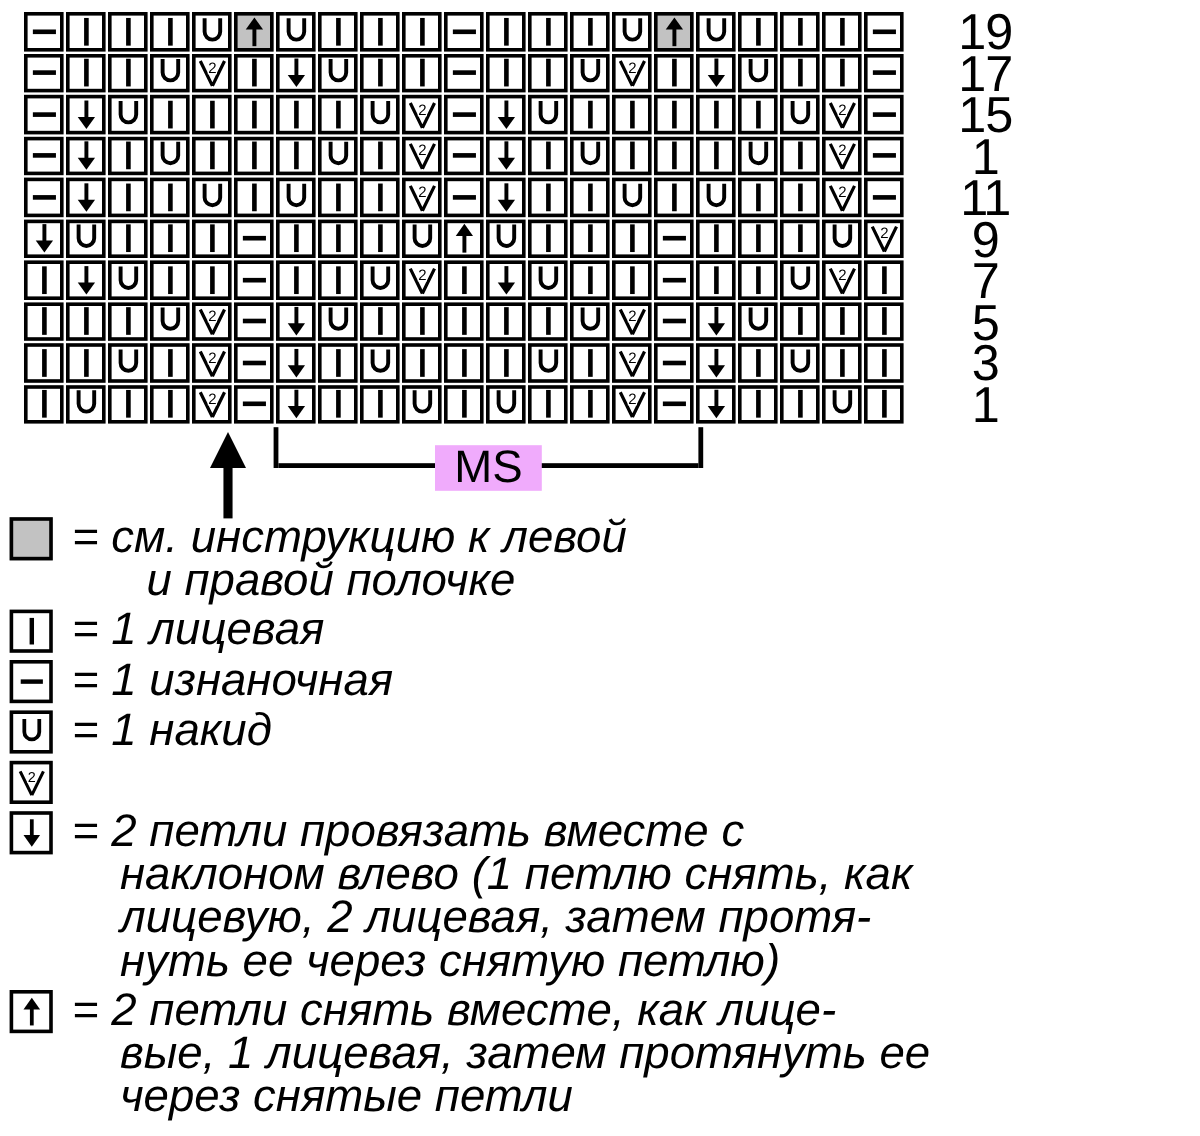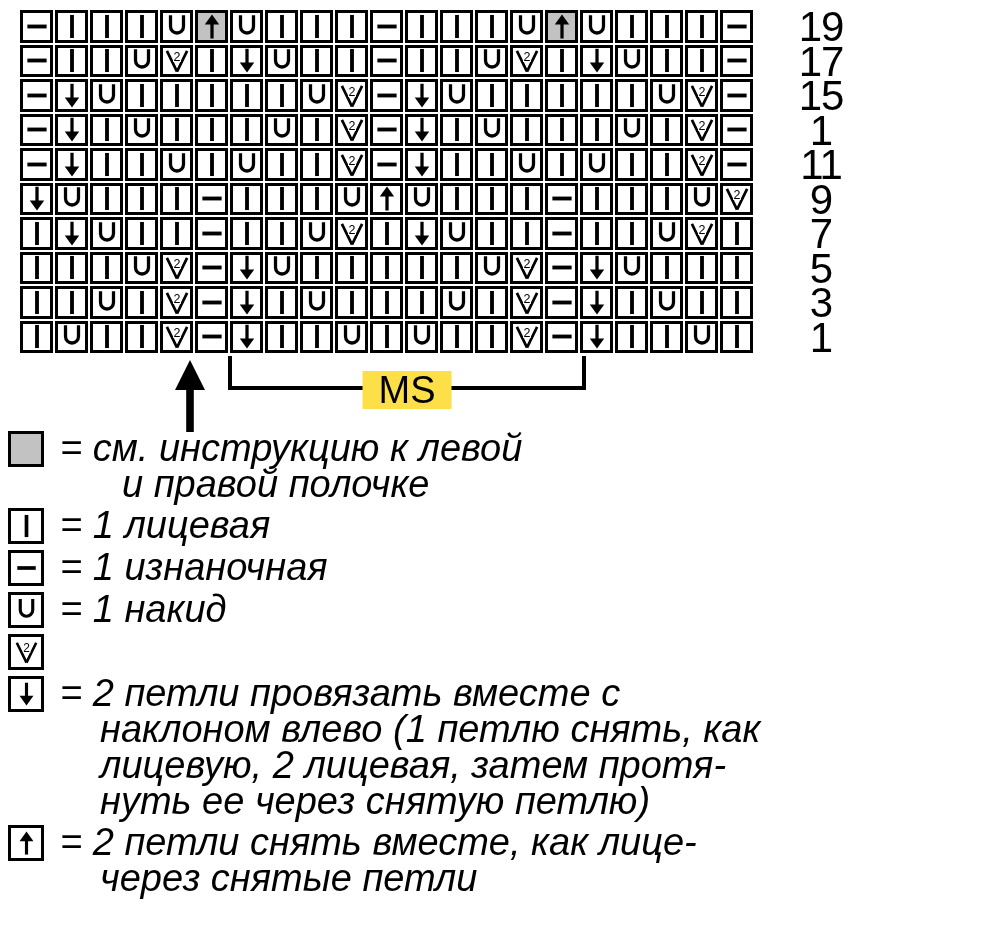--- a/index.html
+++ b/index.html
@@ -20,21 +20,21 @@
           text-align:center;letter-spacing:-1px;}
 
   
   .marker-arrow{position:absolute;left:170px;top:358px;}
 
   
   .bracket{position:absolute;left:228px;top:356px;width:350px;height:34px;
            border-left:4px solid #000;border-right:4px solid #000;}
   .bracket .hline{position:absolute;left:0;right:0;bottom:0;height:4px;background:#000;}
   .bracket .ms{position:absolute;left:50%;top:100%;transform:translate(-50%,-50%);
-               background:#fde047;padding:0 16px;font-size:38px;line-height:1;white-space:nowrap;}
+               background:#f0abfc;padding:0 16px;font-size:38px;line-height:1;white-space:nowrap;}
 
   
   .legend{position:absolute;left:8px;top:430px;width:720px;}
   .legend-item{display:flex;align-items:flex-start;margin-bottom:5px;}
   .legend-item.extra-gap{margin-top:0;}
   .sym-box{box-sizing:border-box;flex:none;width:36px;height:36px;border:3px solid #000;
            background:#fff;display:flex;align-items:center;justify-content:center;margin-top:1px;}
   .sym-box.gray{background:var(--gray,#c2c2c2);}
   .sym-box svg{width:25px;height:24px;display:block;}
   .legend-text{margin-left:16px;font-style:italic;font-size:38px;line-height:36px;white-space:nowrap;}
@@ -1204,17 +1204,17 @@
         </div>
         <div class="legend-text"><span class="first">= 2 петли провязать вместе с</span><span class="cont" style="padding-left: 40px;">наклоном влево (1 петлю снять, как</span><span class="cont" style="padding-left: 40px;">лицевую, 2 лицевая, затем протя-</span><span class="cont" style="padding-left: 40px;">нуть ее через снятую петлю)</span></div>
       </div>
       <div class="legend-item extra-gap">
         <div class="sym-box">
           <svg viewBox="0 0 27 26">
             <polygon points="6,11 21,11 13.5,0.5" fill="#000"></polygon>
             <rect x="11.8" y="9.5" width="3.4" height="16" fill="#000"></rect>
           </svg>
         </div>
-        <div class="legend-text"><span class="first">= 2 петли снять вместе, как лице-</span><span class="cont" style="padding-left: 40px;">через снятые петли</span></div>
+        <div class="legend-text"><span class="first">= 2 петли снять вместе, как лице-</span><span class="cont" style="padding-left: 40px;">вые, 1 лицевая, затем протянуть ее</span><span class="cont" style="padding-left: 40px;">через снятые петли</span></div>
       </div>
     </div>
 
 </div>
 
 </body></html>

